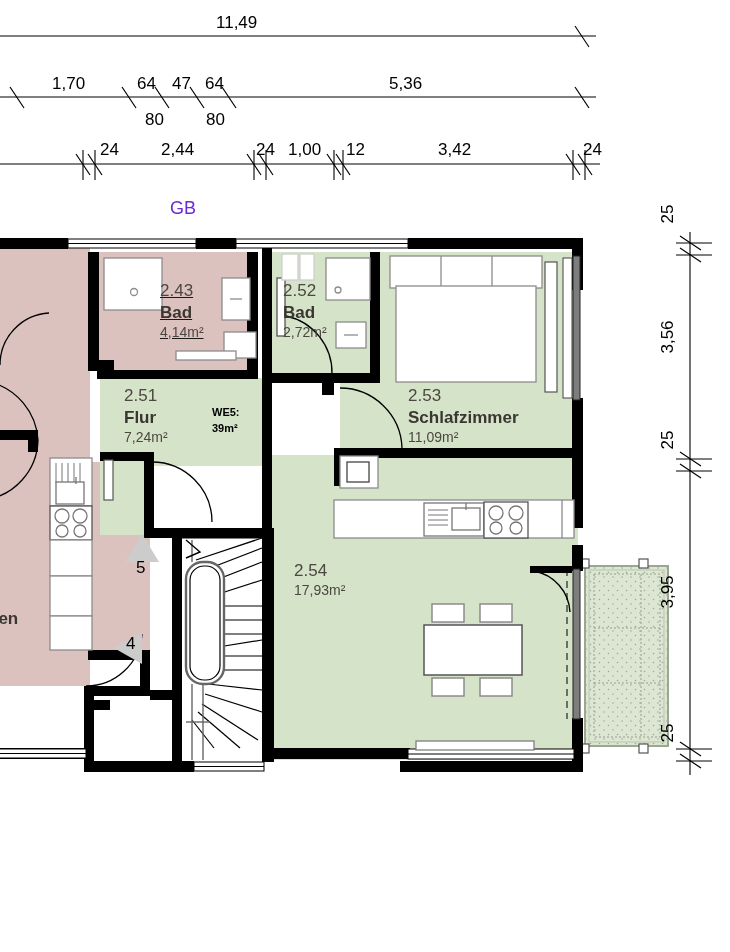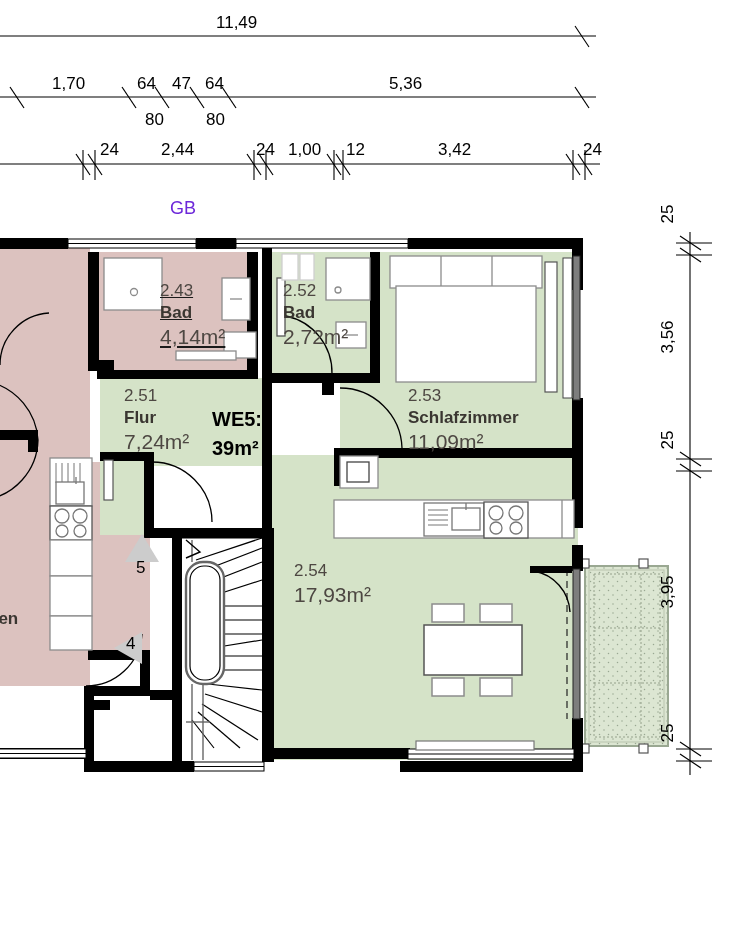--- a/index.html
+++ b/index.html
@@ -11,22 +11,22 @@
   }
   #plan{position:absolute;left:0;top:0;width:730px;height:952px;}
   .dimtxt{
     position:absolute;font-size:17px;color:#000;white-space:nowrap;
     font-family:"Liberation Sans","DejaVu Sans",sans-serif;
   }
   .vert{transform-origin:left top;}
   .roomlabel{position:absolute;white-space:nowrap;line-height:1.28;}
   .rl-num{font-size:17px;color:#4d4742;}
   .rl-name{font-size:17px;font-weight:bold;color:#3a3631;}
-  .rl-area{font-size:21px;color:#4d4742;}
-  .we-label{position:absolute;font-size:20px;font-weight:bold;color:#000;line-height:1.45;white-space:nowrap;}
+  .rl-area{font-size:14px;color:#4d4742;}
+  .we-label{position:absolute;font-size:11px;font-weight:bold;color:#000;line-height:1.45;white-space:nowrap;}
   .gb-label{position:absolute;font-size:18px;color:#6d28d9;}
   .arrownum{position:absolute;font-size:17px;color:#000;}
 </style>
 </head>
 <body>
 
 <svg id="plan" viewBox="0 0 730 952">
   <defs>
     <pattern id="balconyHatch" width="9" height="9" patternUnits="userSpaceOnUse">
       <rect width="9" height="9" fill="#dce6d2"></rect>

